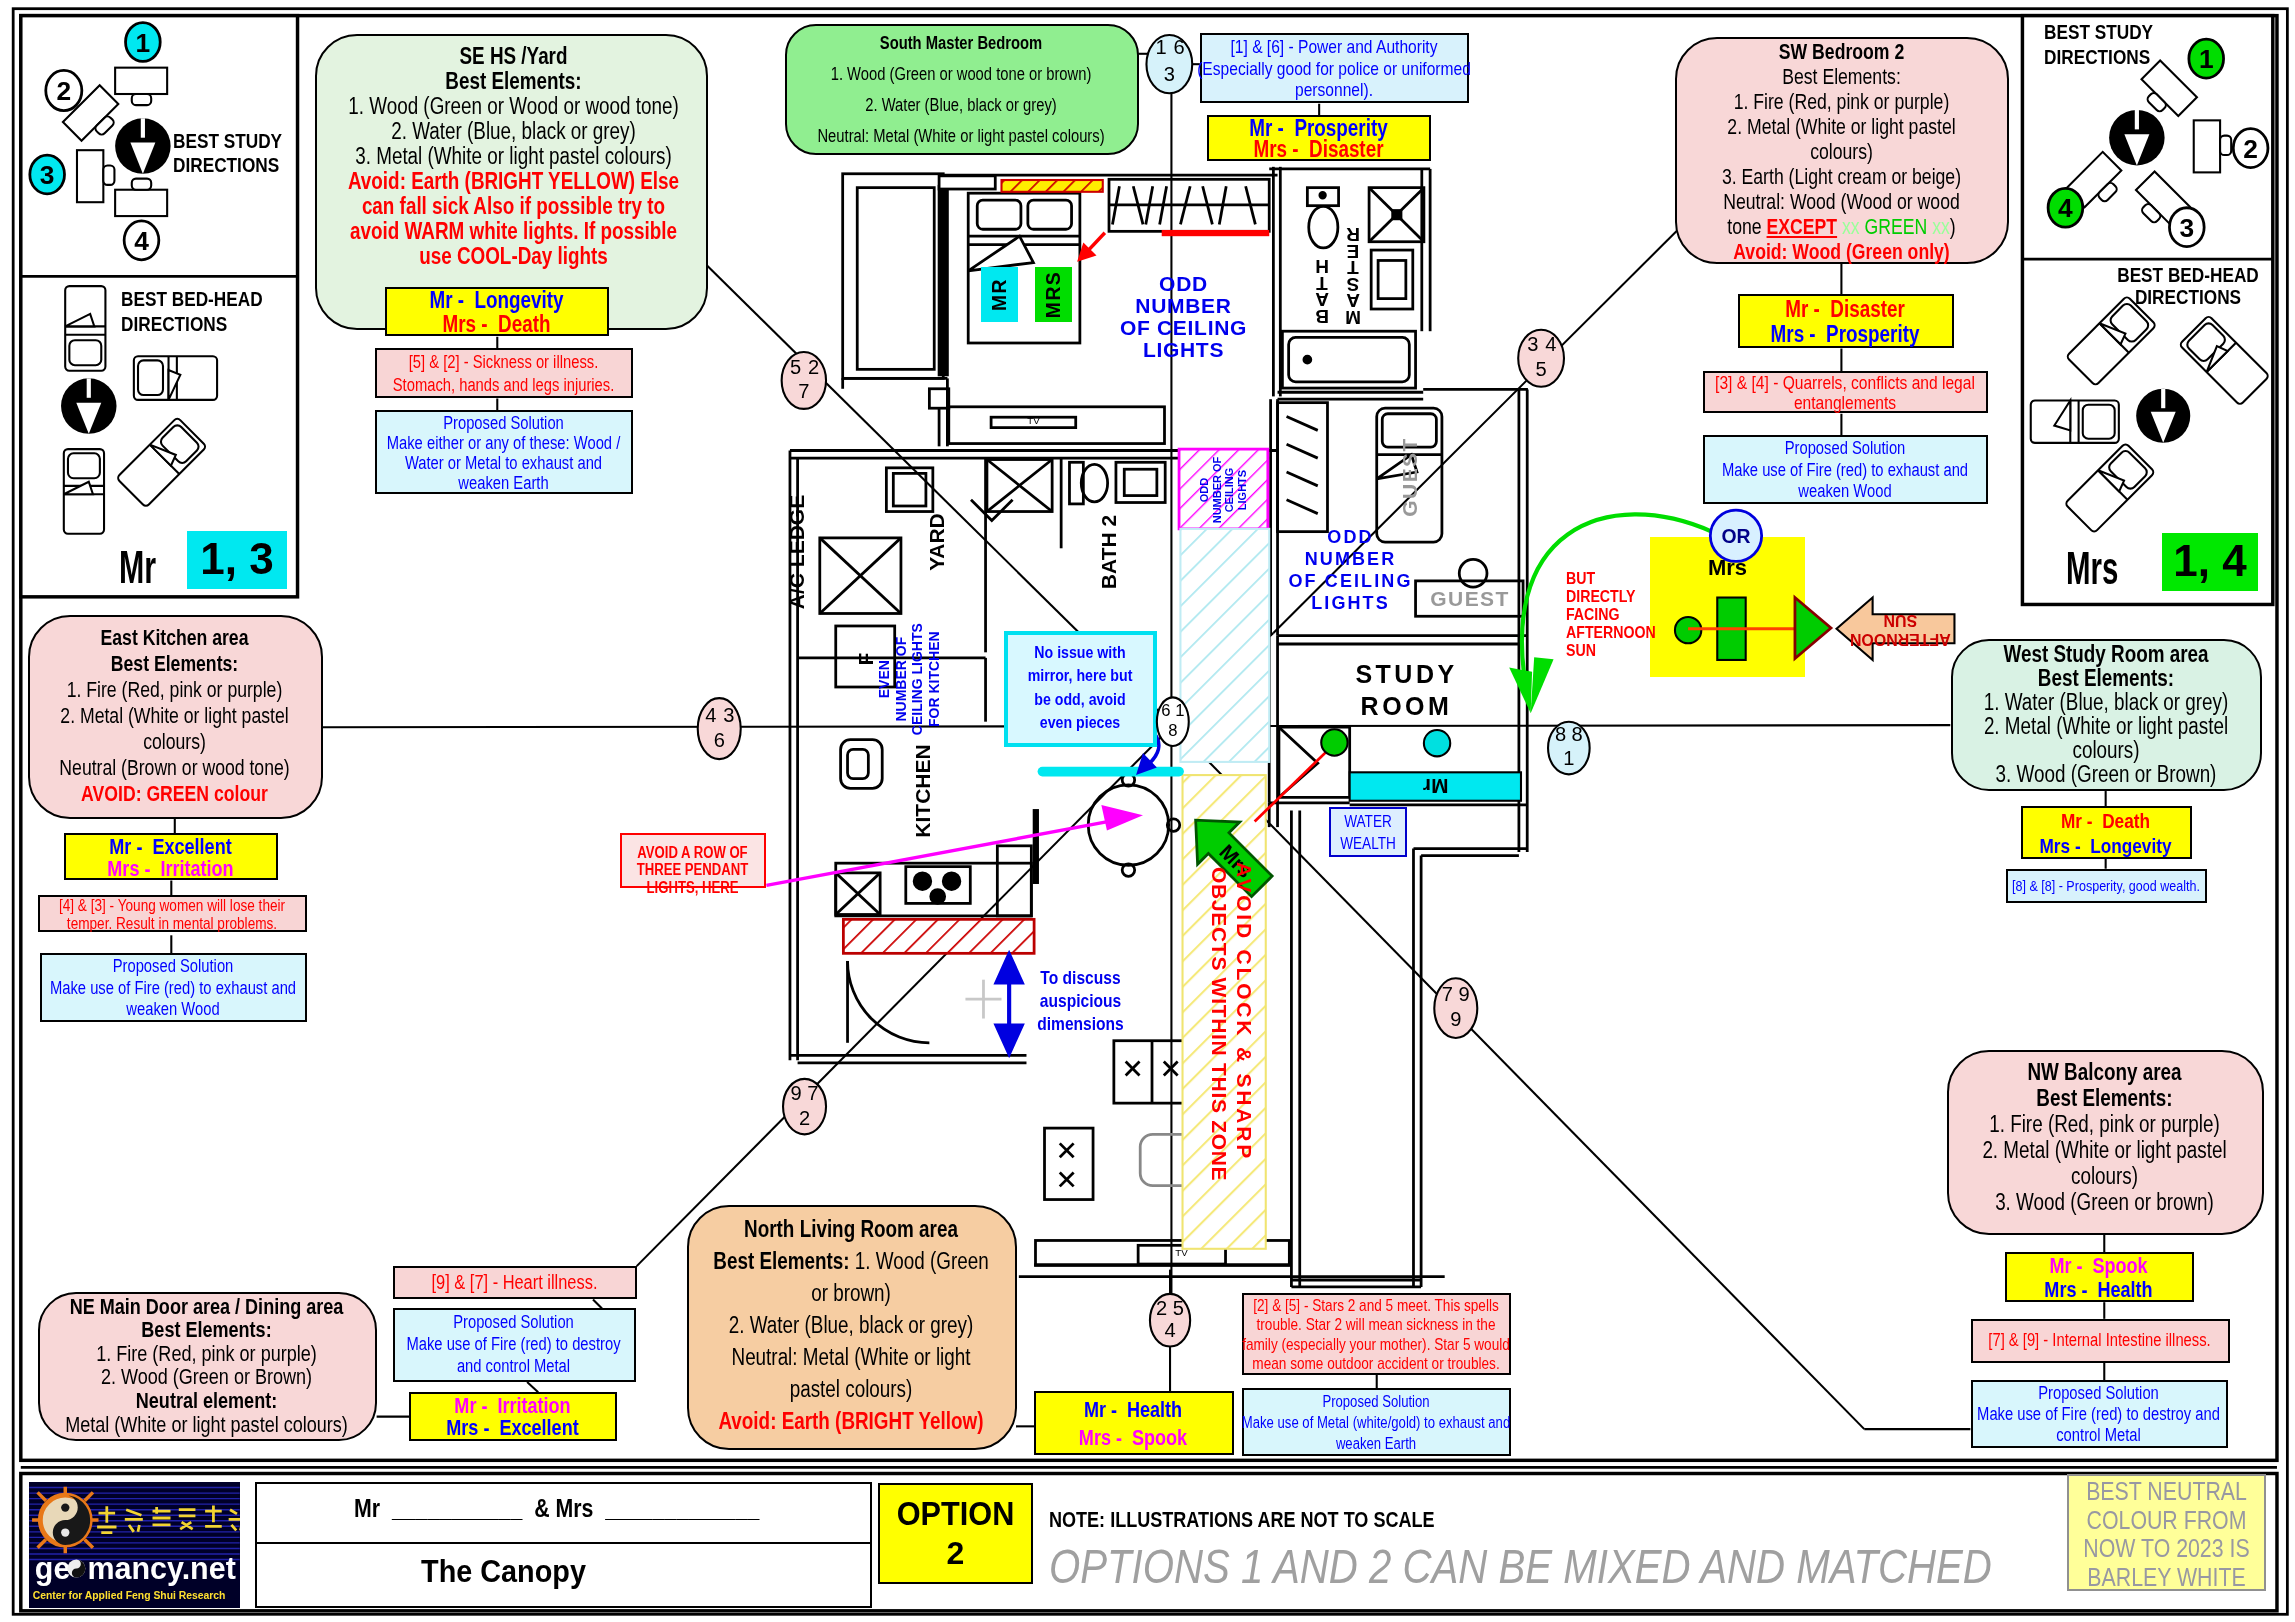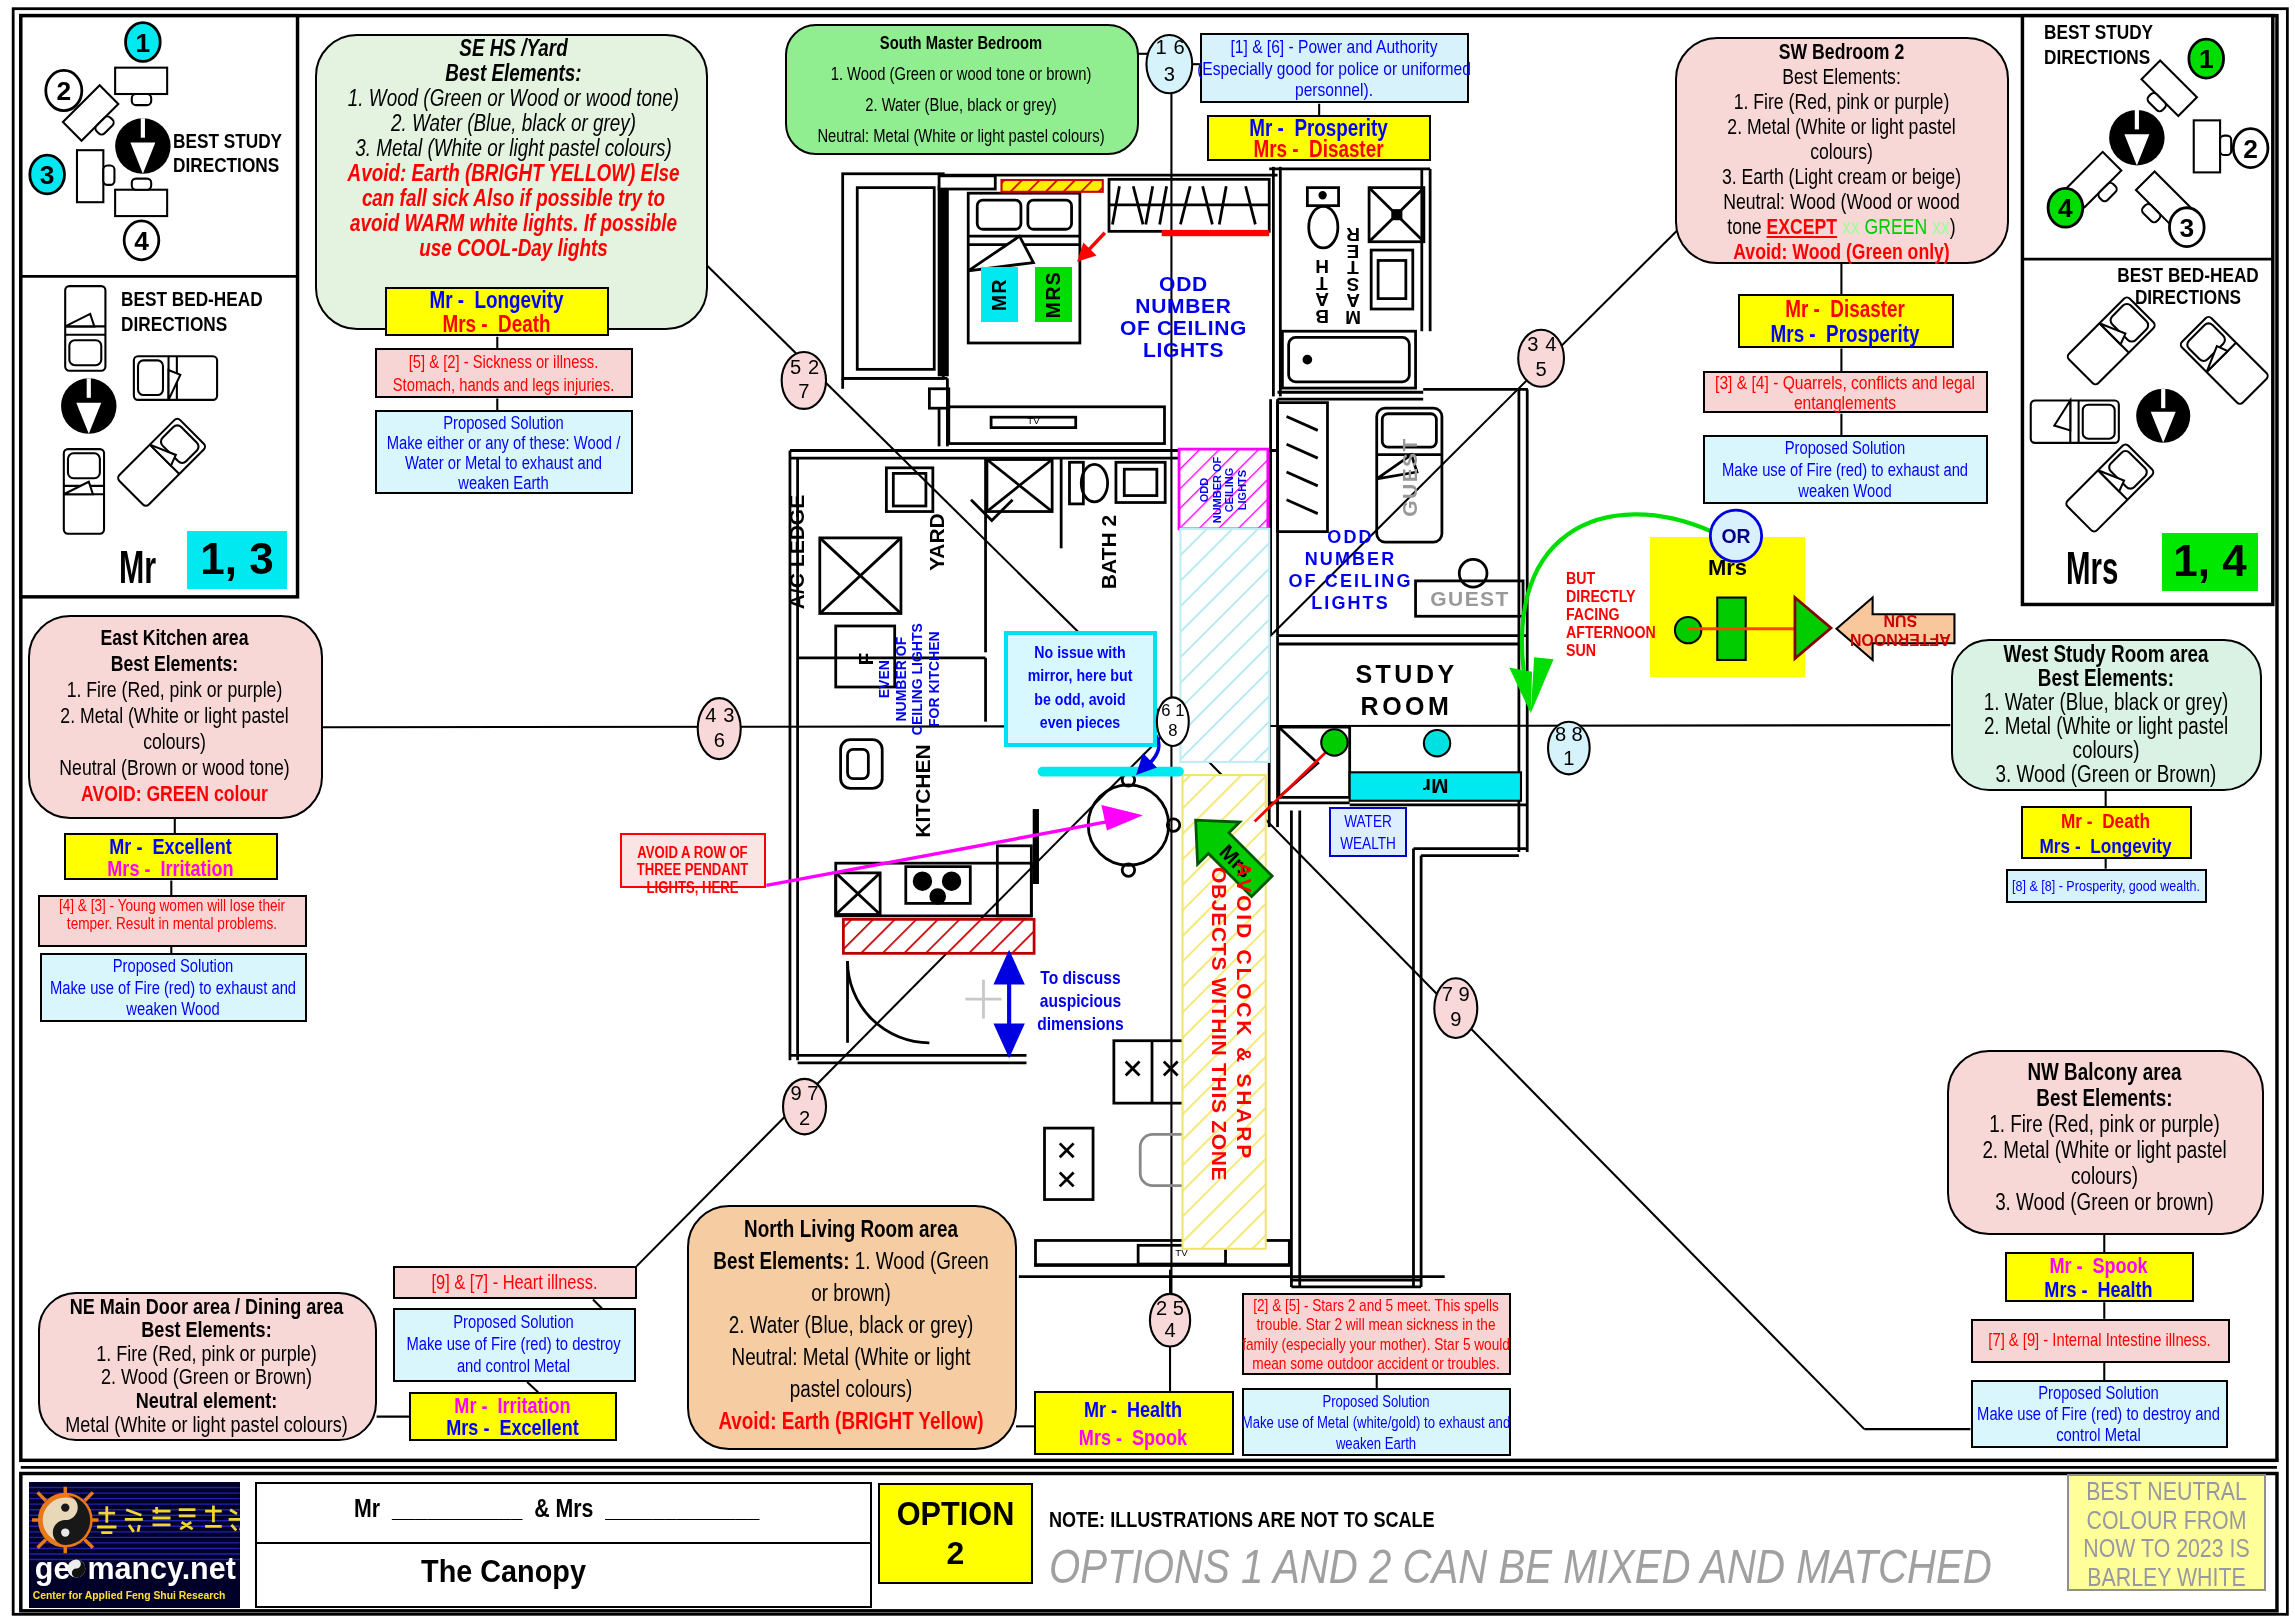--- a/index.html
+++ b/index.html
@@ -301,21 +301,21 @@
   <g stroke="#c8c8c8" stroke-width="4">
     <line x1="1392" y1="1440" x2="1444" y2="1440"></line>
         <line x1="1418" y1="1412" x2="1418" y2="1468"></line>
   </g>
 
   <line x1="1105" y1="1276" x2="1630" y2="1178" stroke="#ff00ff" stroke-width="5"></line>
   <path d="M1648 1175 L1588 1160 L1596 1197 Z" fill="#ff00ff"></path>
 
 </svg>
 
-<div class="bx" style="left:315px;top:34px;width:393px;height:296px;border-radius:42px;background:#e3f3e0;font-size:23px;line-height:25px;padding-top:0;font-style:italic;">
+<div class="bx" style="left:315px;top:34px;width:393px;height:296px;border-radius:42px;background:#e3f3e0;font-size:23px;line-height:25px;padding-top:8px;">
  <div class="tx" style="width:393px;">
   <div class="b">SE HS /Yard</div>
   <div class="b">Best Elements:</div>
   <div>1. Wood (Green or Wood or wood tone)</div>
   <div>2. Water (Blue, black or grey)</div>
   <div>3. Metal (White or light pastel colours)</div>
   <div class="red b">Avoid: Earth (BRIGHT YELLOW) Else</div>
   <div class="red b">can fall sick Also if possible try to</div>
   <div class="red b">avoid WARM white lights. If possible</div>
   <div class="red b">use COOL-Day lights</div>
@@ -417,21 +417,21 @@
  </div>
 </div>
 
 <div class="bx" style="left:64px;top:833px;width:214px;height:47px;background:#ffff00;font-size:22px;line-height:21.5px;padding-top:1.4px;">
  <div class="tx" style="width:209px;">
         <div class="blu b">Mr -&nbsp; Excellent</div>
         <div class="mag b">Mrs -&nbsp; Irritation</div>
       </div>
 </div>
 
-<div class="bx" style="left:38px;top:895px;width:269px;height:52px;background:#f8d5d5;font-size:16.6px;line-height:18px;">
+<div class="bx" style="left:38px;top:895px;width:269px;height:37px;background:#f8d5d5;font-size:16.6px;line-height:18px;">
  <div class="tx" style="width:264px;">
         <div class="red">[4] &amp; [3] - Young women will lose their</div>
         <div class="red">temper. Result in mental problems.</div>
       </div>
 </div>
 
 <div class="bx" style="left:40px;top:953px;width:267px;height:69px;background:#d8f6fc;font-size:18px;line-height:21.5px;padding-top:1.4px;">
  <div class="tx" style="width:262px;">
         <div class="blu">Proposed Solution</div>
         <div class="blu">Make use of Fire (red) to exhaust and</div>

